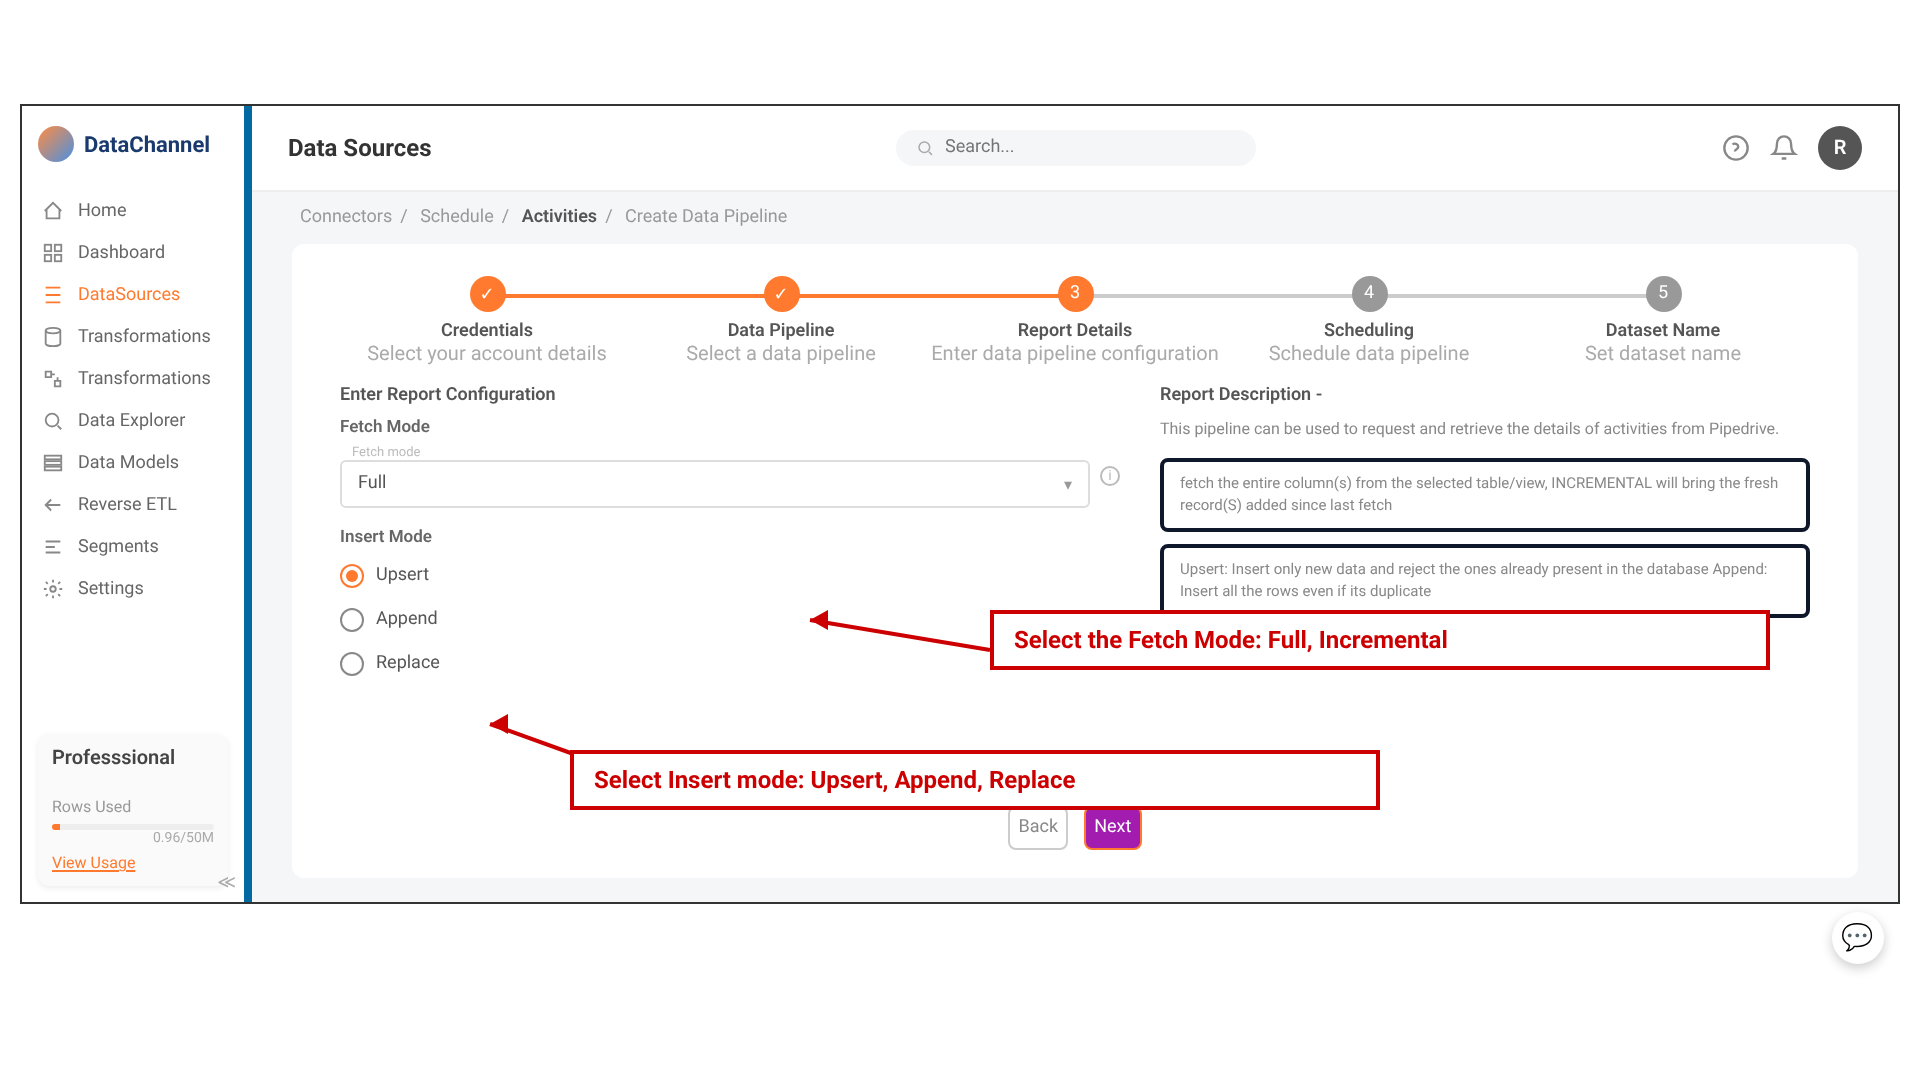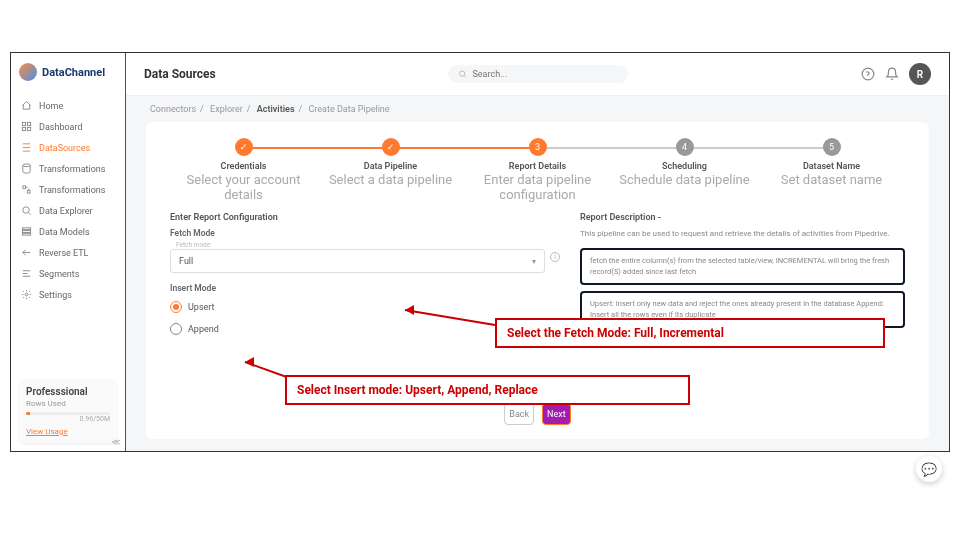--- a/index.html
+++ b/index.html
@@ -1,28 +1,28 @@
 <!DOCTYPE html>
 <html><head>
 <meta charset="utf-8">
 <style>
 * { margin:0; padding:0; box-sizing:border-box; font-family:-apple-system,BlinkMacSystemFont,"Segoe UI",Roboto,sans-serif; }
 body { background:#fff; width:960px; height:540px; overflow:hidden; position:relative; }
 .frame { position:absolute; left:10px; top:52px; width:940px; height:400px; border:1px solid #333; background:#fff; display:flex; }
-.sidebar { width:115px; background:#fff; border-right:1px solid #0369a1; display:flex; flex-direction:column; position:relative; }
+.sidebar { width:115px; background:#fff; border-right:4px solid #0369a1; display:flex; flex-direction:column; position:relative; }
 .logo { display:flex; align-items:center; gap:5px; padding:10px 8px; font-size:11px; font-weight:700; color:#1a3a6e; }
 .logo-icon { width:18px; height:18px; border-radius:50%; background:linear-gradient(135deg,#ff8c42,#4a90e2); position:relative; }
 .nav { list-style:none; padding:4px 0; }
 .nav li { display:flex; align-items:center; gap:7px; padding:5px 10px; font-size:9px; color:#666; cursor:pointer; }
 .nav li.active { color:#ff7a2e; }
 .nav .ic { width:11px; height:11px; display:inline-block; }
 .plan { margin-top:auto; padding:8px; }
 .plan-card { background:#fafafa; border-radius:6px; padding:7px; box-shadow:0 1px 3px rgba(0,0,0,0.08); }
 .plan-title { font-size:10px; font-weight:600; color:#444; }
-.plan-sub { font-size:8px; color:#999; margin-top:2px; }
+.plan-sub { font-size:8px; color:#999; margin-top:14px; }
 .plan-bar { height:3px; background:#eee; border-radius:2px; margin-top:4px; overflow:hidden; }
 .plan-bar-fill { height:100%; width:5%; background:#ff7a2e; }
 .plan-num { font-size:7px; color:#aaa; text-align:right; margin-top:0; }
 .plan-link { font-size:8px; color:#ff7a2e; text-decoration:underline; margin-top:4px; display:block; }
 .collapse { position:absolute; bottom:4px; right:4px; font-size:9px; color:#aaa; }
 .main { flex:1; background:#f5f6f8; display:flex; flex-direction:column; overflow:hidden; }
 .topbar { background:#fff; padding:10px 18px; display:flex; align-items:center; gap:12px; border-bottom:1px solid #eee; }
 .top-title { font-size:12px; font-weight:700; color:#333; }
 .search { margin-left:auto; margin-right:auto; width:180px; background:#f5f6f8; border-radius:14px; padding:4px 10px; display:flex; align-items:center; gap:5px; }
 .search input { border:none; background:none; outline:none; font-size:9px; width:100%; color:#666; }
@@ -36,21 +36,21 @@
 .step { flex:1; display:flex; flex-direction:column; align-items:center; text-align:center; position:relative; }
 .step-dot { width:18px; height:18px; border-radius:50%; display:flex; align-items:center; justify-content:center; font-size:9px; color:#fff; z-index:2; }
 .step-dot.done { background:#ff7a2e; }
 .step-dot.current { background:#ff7a2e; }
 .step-dot.pending { background:#999; }
 .step-line { position:absolute; top:9px; left:50%; width:100%; height:2px; z-index:1; }
 .step:last-child .step-line { display:none; }
 .step-line.orange { background:#ff7a2e; }
 .step-line.grey { background:#ccc; }
 .step-title { font-size:9px; font-weight:600; color:#555; margin-top:5px; }
-.step-sub { font-size:13px; color:#aaa; margin-top:1px; }
+.step-sub { font-size:10px; color:#aaa; margin-top:1px; }
 .body { display:flex; gap:20px; flex:1; }
 .left { flex:1.2; }
 .right { flex:1; }
 .sec-title { font-size:9px; font-weight:600; color:#555; margin-bottom:6px; }
 .field-label { font-size:8.5px; font-weight:600; color:#666; display:block; margin-bottom:3px; }
 .hint { font-size:6.5px; color:#bbb; margin-left:6px; }
 .select { width:100%; padding:6px 8px; border:1px solid #ddd; border-radius:3px; font-size:9px; color:#555; display:flex; align-items:center; justify-content:space-between; background:#fff; }
 .select .caret { font-size:8px; color:#999; }
 .info-ic { display:inline-block; width:10px; height:10px; border:1px solid #bbb; border-radius:50%; font-size:7px; text-align:center; line-height:9px; color:#bbb; margin-left:5px; vertical-align:middle; }
 .radios { margin-top:10px; }
@@ -179,21 +179,21 @@
           </svg>
         <svg width="14" height="14" viewBox="0 0 24 24" fill="none" stroke="#888" stroke-width="2">
             <path d="M18 8a6 6 0 10-12 0c0 7-3 9-3 9h18s-3-2-3-9M10 21h4"></path>
           </svg>
         <div class="avatar">R</div>
       </div>
     </div>
 
     <div class="crumbs">
       <span>Connectors</span><span class="sep">/</span>
-      <span>Explorer</span><span class="sep">/</span>
+      <span>Schedule</span><span class="sep">/</span>
       <span class="bold">Activities</span><span class="sep">/</span>
       <span>Create Data Pipeline</span>
     </div>
 
     <div class="content">
       <div class="stepper">
         <div class="step">
             <div class="step-line orange"></div>
             <div class="step-dot done">✓</div>
             <div class="step-title">Credentials</div>
@@ -242,20 +242,24 @@
           <div class="radios">
             <label class="field-label">Insert Mode</label>
             <div class="radio-row">
                 <span class="radio checked"></span>
                 <span>Upsert</span>
               </div>
             <div class="radio-row">
                 <span class="radio"></span>
                 <span>Append</span>
               </div>
+            <div class="radio-row">
+                <span class="radio"></span>
+                <span>Replace</span>
+              </div>
           </div>
         </div>
 
         <div class="right">
           <div class="sec-title">Report Description -</div>
           <div class="desc">This pipeline can be used to request and retrieve the details of activities from Pipedrive.</div>
           <div class="desc-box">fetch the entire column(s) from the selected table/view, INCREMENTAL will bring the fresh record(S) added since last fetch</div>
           <div class="desc-box">Upsert: Insert only new data and reject the ones already present in the database Append: Insert all the rows even if its duplicate</div>
         </div>
       </div>
@@ -265,21 +269,21 @@
         <button class="btn btn-next">Next</button>
       </div>
     </div>
   </div>
 </div>
 
 <svg class="pointer" style="left:400px; top:295px;" width="100" height="40">
     <path d="M5 15 L95 30" stroke="#cc0000" stroke-width="2"></path>
     <polygon points="5,15 14,10 14,20" fill="#cc0000"></polygon>
   </svg>
-<div class="annot" style="left:495px; top:318px; width:390px;">Select the Fetch Mode: Full, Incremental</div>
+<div class="annot" style="left:495px; top:305px; width:390px;">Select the Fetch Mode: Full, Incremental</div>
 
 <svg class="pointer" style="left:240px; top:350px;" width="60" height="40">
     <path d="M5 12 L55 30" stroke="#cc0000" stroke-width="2"></path>
     <polygon points="5,12 14,7 14,17" fill="#cc0000"></polygon>
   </svg>
 <div class="annot" style="left:285px; top:375px; width:405px;">Select Insert mode: Upsert, Append, Replace</div>
 
 <div class="fab">💬</div>
 
 </body></html>

